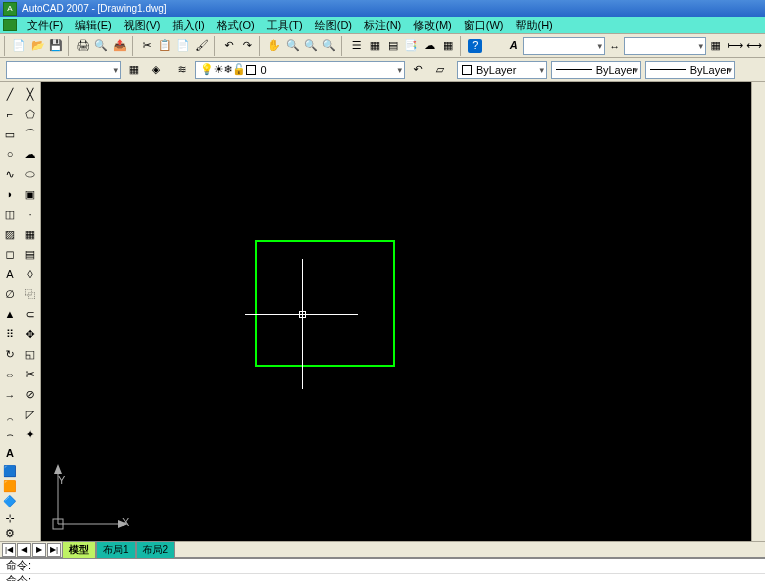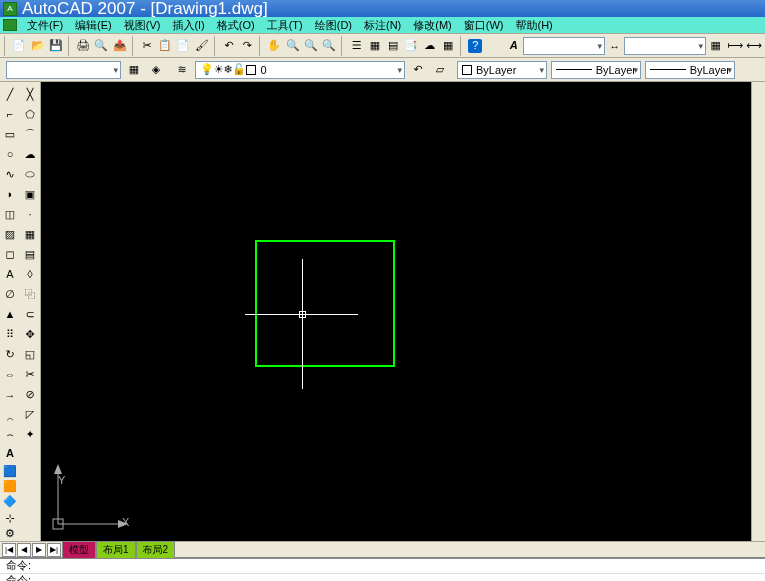--- a/index.html
+++ b/index.html
@@ -1,20 +1,20 @@
 <!DOCTYPE html>
 <html><head>
 <meta charset="utf-8">
 <style>
 * { margin: 0; padding: 0; box-sizing: border-box; font-family: "Microsoft YaHei", "SimSun", sans-serif; font-size: 11px; }
 body { width: 765px; height: 581px; background: #fff; overflow: hidden; position: relative; }
 
 .titlebar { height: 17px; background: linear-gradient(#4a8bdb, #2767c8); display: flex; align-items: center; padding-left: 3px; color: #fff; }
 .titlebar .appicon { width: 14px; height: 14px; background: #2a8f2a; border: 1px solid #1a6f1a; margin-right: 5px; display:flex; align-items:center; justify-content:center; font-size:8px; color:#fff;}
-.titlebar .ttl { font-size: 17px; }
+.titlebar .ttl { font-size: 10px; }
 
 .menubar { height: 17px; background: #5eead4; display: flex; align-items: center; padding-left: 3px; border-bottom: 1px solid #aca899; }
 .menubar .docicon { width: 14px; height: 12px; background:#2a8f2a; border:1px solid #1a6f1a; margin-right:4px; }
 .menubar span.mi { padding: 0 6px; cursor: pointer; }
 
 .toolbar { height: 24px; background: #ece9d8; display: flex; align-items: center; padding: 0 2px; border-bottom: 1px solid #aca899; gap: 1px; }
 .toolbar .sep { width: 4px; height: 20px; border-left: 1px solid #aca899; margin: 0 2px; }
 .tbtn { width: 18px; height: 18px; border: 1px solid transparent; display:flex; align-items:center; justify-content:center; cursor:pointer; }
 
 .propbar { height: 24px; background: #ece9d8; display: flex; align-items: center; padding: 0 2px; border-bottom: 1px solid #aca899; gap:4px; }
@@ -41,22 +41,22 @@
 .pickbox { position:absolute; left:258px; top:229px; width:7px; height:7px; border:1px solid #fff; }
 
 .ucs { position:absolute; left:7px; bottom:7px; color:#aaa; }
 .ucs .y { position:absolute; left:10px; bottom:48px; }
 .ucs .x { position:absolute; left:74px; bottom:6px; }
 .ucs svg { position:absolute; left:0; bottom:0; }
 .rscroll { position:absolute; right:0; top:0; width:14px; height:100%; background:#ece9d8; border-left:1px solid #aca899;}
 
 .tabbar { height: 16px; background:#ece9d8; border-top:1px solid #aca899; display:flex; align-items:center; padding-left:2px; }
 .tabbar .navbtn { width:14px; height:14px; background:#fff; border:1px solid #888; margin-right:1px; display:flex; align-items:center; justify-content:center; font-size:8px; cursor:pointer;}
-.tabbar .tab { padding:1px 6px; background:#84cc16; border:1px solid #888; border-bottom:none; margin-right:0; cursor:pointer; font-size:10px;}
-.tabbar .tab.active { background:#be185d; font-weight:normal;}
+.tabbar .tab { padding:1px 6px; background:#14b8a6; border:1px solid #888; border-bottom:none; margin-right:0; cursor:pointer; font-size:10px;}
+.tabbar .tab.active { background:#bef264; font-weight:bold;}
 
 .cmdarea { border-top:2px solid #888; background:#fff; }
 .cmdline { height:15px; border-bottom:1px solid #ddd; padding-left:6px; display:flex; align-items:flex-end; font-size:11px; }
 
 
 .ic { font-size:11px; line-height:1; }
 </style>
 </head>
 <body>
 

